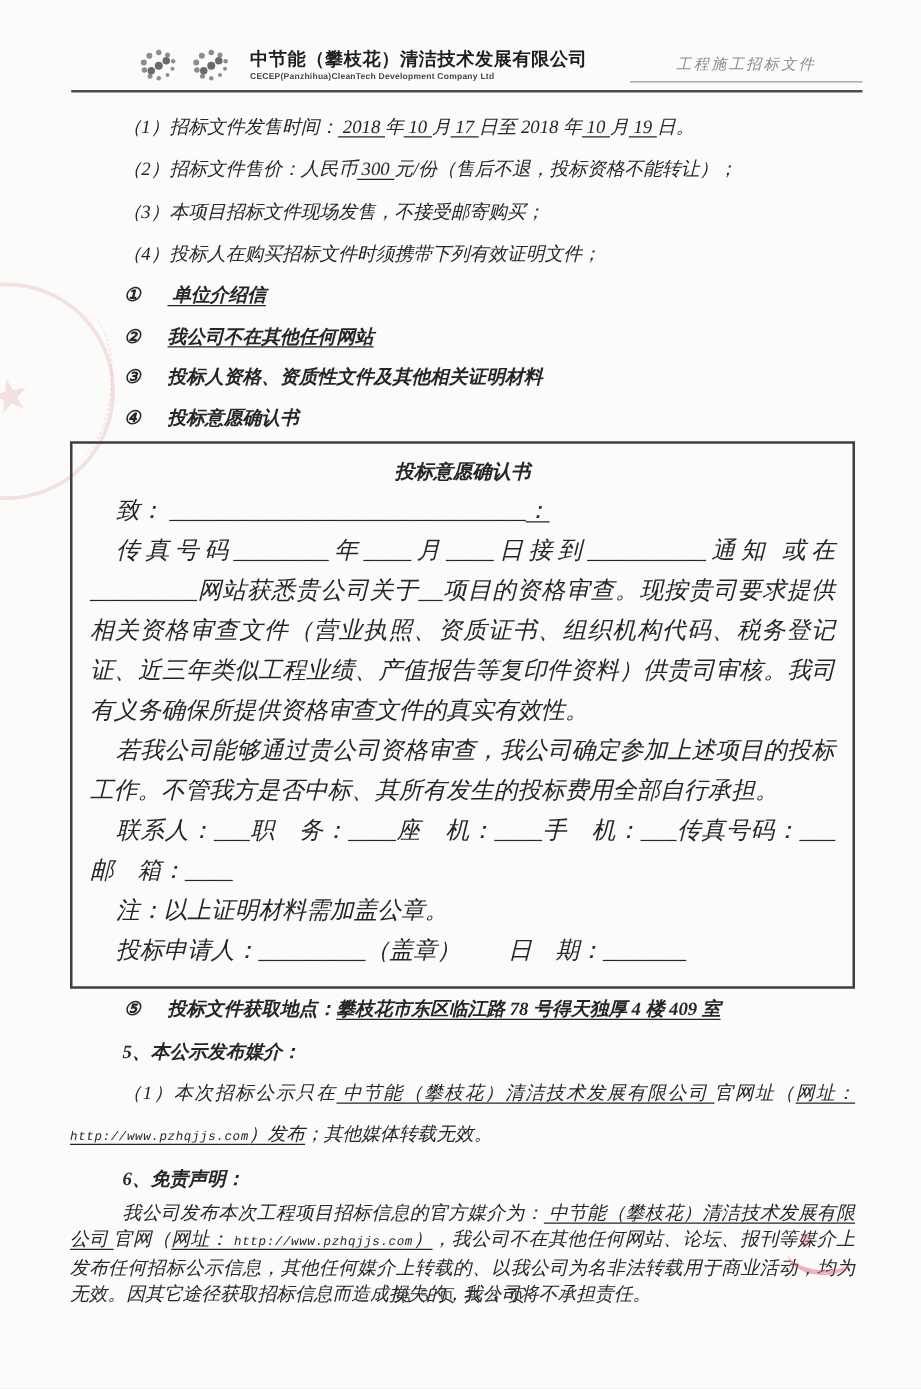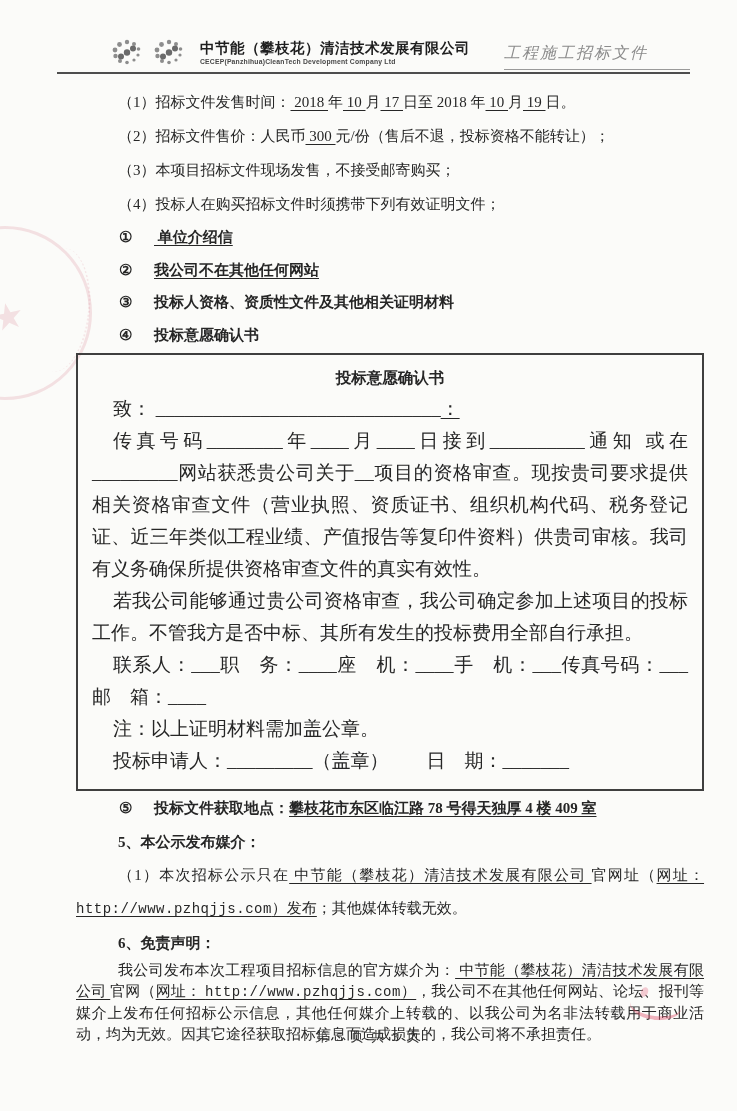--- a/index.html
+++ b/index.html
@@ -11,42 +11,42 @@
   }
   
   .header { position:absolute; top:38px; left:57px; width:633px; height:40px; }
   .header-rule { position:absolute; top:34px; left:0; width:100%; height:2px; background:#4e4e4e; }
   .logo-wrap { position:absolute; left:50px; top:0; display:flex; align-items:flex-start; gap:9px; }
   .company-text { padding-top:2px; }
   .company-cn { font-family:"Liberation Sans","DejaVu Sans",sans-serif; font-weight:bold;
                 font-size:14.5px; letter-spacing:0.5px; color:#1e1e1e; line-height:17px; }
   .company-en { font-family:"Liberation Sans","DejaVu Sans",sans-serif; font-weight:bold;
                 font-size:6.8px; color:#474747; letter-spacing:0.2px; line-height:9px; }
-  .doc-type { position:absolute; right:0; top:5px; width:186px; 
-              font-style:italic; font-size:16px; color:#8b8b8b; letter-spacing:2px;
+  .doc-type { position:absolute; right:0; top:5px; width:186px; text-align:center;
+              font-style:italic; font-size:12px; color:#8b8b8b; letter-spacing:2px;
               border-bottom:1px solid #9a9a9a; padding-bottom:5px; }
   
-  .content { position:absolute; top:85px; left:76px; width:628px; font-size:15px; }
+  .content { position:absolute; top:85px; left:56px; width:628px; font-size:15px;font-style:italic; }
   .content p { margin:0; }
   .line  { line-height:34px; text-indent:2.8em; }
   .docitem { line-height:32.5px; font-weight:bold; padding-left:43px; }
   .docitem .marker { display:inline-block; min-width:22px; margin-right:13px; }
   .item5 { line-height:34px; font-weight:bold; padding-left:43px; margin-top:13px; }
   .item5 .marker { display:inline-block; min-width:22px; margin-right:13px; }
   .sec-title { font-weight:bold; line-height:34px; text-indent:2.8em; }
   .para { line-height:33px; text-align:justify; text-indent:2.8em; }
   .para6 { line-height:21px; }
   
   .box { border:2px solid #3f3f3f; margin-top:2px; padding:8px 14px 12px; background:transparent; }
   .box-title { text-align:center; font-weight:bold; font-size:15.5px; line-height:30px; }
   .box p { font-size:19px; line-height:32px; text-align:justify; }
   .box .ind { text-indent:1.1em; }
   
   .u { text-decoration:underline; text-underline-offset:3px; }
-  .mono { font-family:"Liberation Mono","DejaVu Sans Mono",monospace; font-size:14px; letter-spacing:0.5px; }
+  .mono { font-family:"Liberation Mono","DejaVu Sans Mono",monospace; font-size:10px; letter-spacing:0.5px; }
   
   .footer { position:absolute; top:1028px; left:0; width:100%; text-align:center;
             font-size:13.5px; letter-spacing:2px; color:#333; }
   
   .seal { position:absolute; left:-82px; top:226px; width:168px; height:168px;
           border-radius:50%; border:3px solid rgba(207,86,108,0.16); }
   .seal-star { position:absolute; left:-8px; top:296px; font-size:36px;
                color:rgba(207,86,108,0.16); transform:rotate(-12deg); }
   .seal-arc { position:absolute; left:28px; top:248px; width:60px; height:124px;
               border-radius:50%; border-right:2px dotted rgba(207,86,108,0.12); transform:rotate(6deg); }

